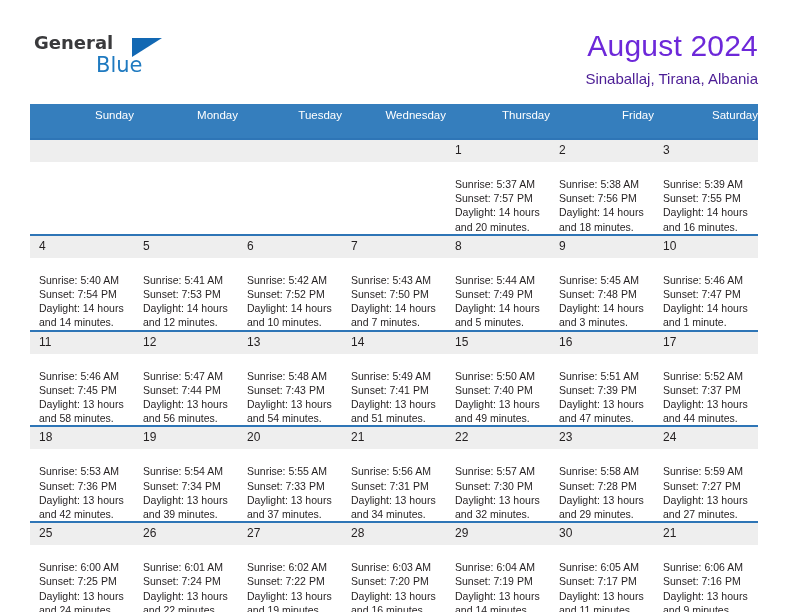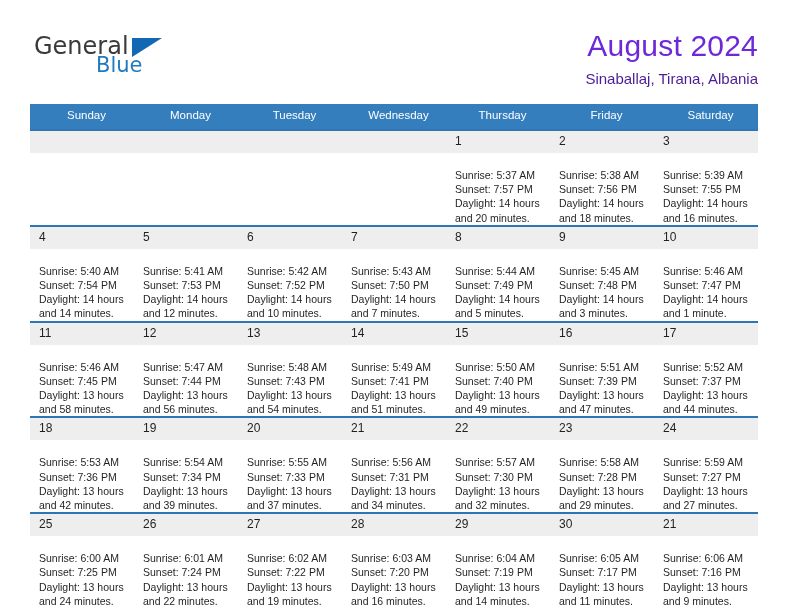--- a/index.html
+++ b/index.html
@@ -35,25 +35,25 @@
     position: absolute;
     left: 0;
     top: 4px;
     width: 180px;
     height: 58px;
   }
   .logo-general {
     position: absolute;
     left: 0;
     top: 0;
-    font-size: 24px;
+    font-size: 18px;
     letter-spacing: 0px;
     color: #3a3a3c;
     font-family: "DejaVu Sans", sans-serif;
-    font-weight: 400;
+    font-weight: 700;
   }
   .logo-blue {
     position: absolute;
     left: 62px;
     top: 21px;
     font-size: 21px;
     color: #1f7ac0;
     font-family: "DejaVu Sans", sans-serif;
     font-weight: 400;
   }
@@ -98,22 +98,22 @@
     width: 728px;
     border-collapse: collapse;
     table-layout: fixed;
   }
 
   .calendar th {
     background: #357ebd;
     color: #ffffff;
     font-size: 11.5px;
     font-weight: 400;
-    text-align: center;
-    padding: 5px 0 8px 9px;
+    text-align: right;
+    padding: 5px 0 17px 9px;
     height: 11px;
     font-family: "Liberation Sans", sans-serif;
     border: none;
   }
 
   .calendar td {
     vertical-align: top;
     padding: 0;
     border-top: 2px solid #2e75b6;
     height: 88px;

